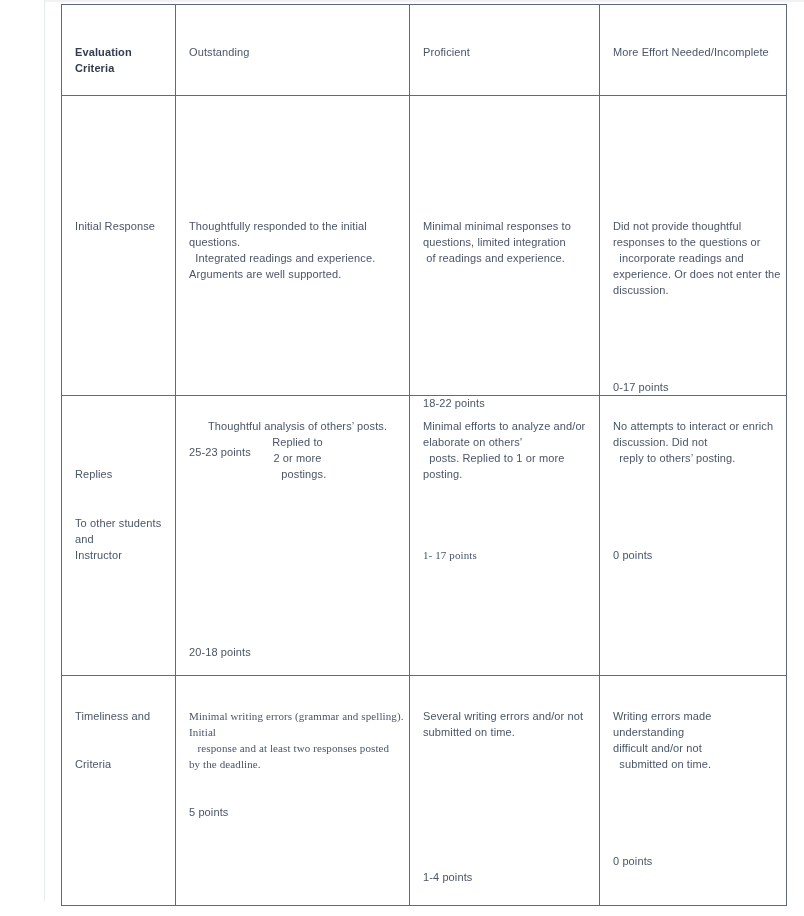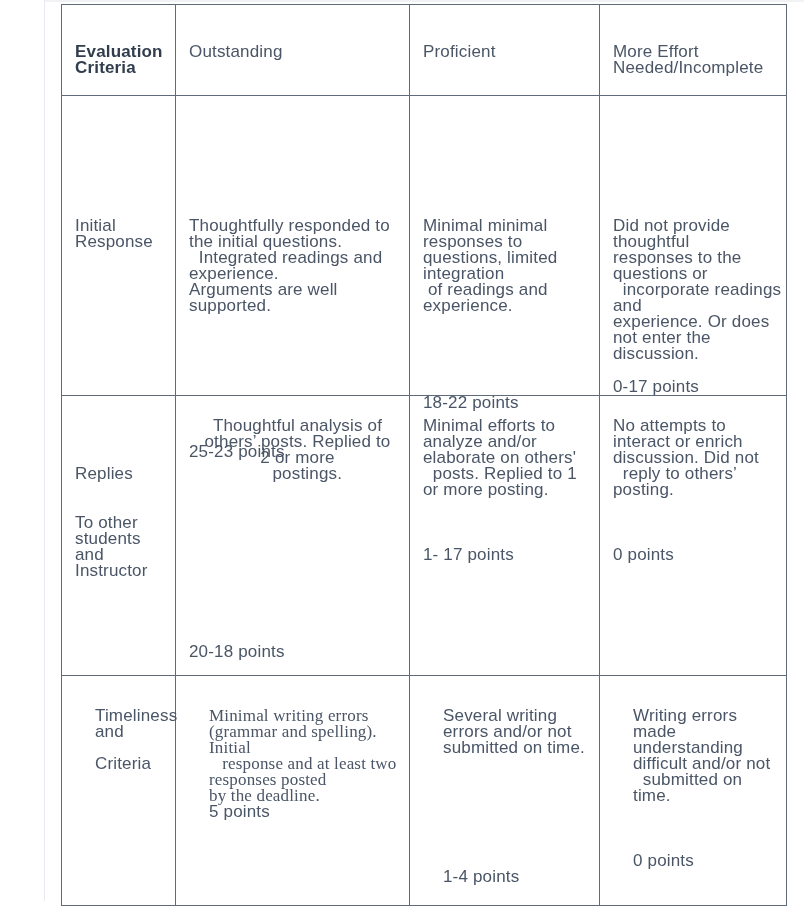--- a/index.html
+++ b/index.html
@@ -58,21 +58,21 @@
   .col-prof      { width: 190px; }
   .col-more      { width: 187px; }
 
   .cell {
     position: relative;
     box-sizing: border-box;
     padding: 0 7px;
   }
   .txt {
     position: absolute;
-    font-size: 17px;
+    font-size: 11px;
     line-height: 16px;
     color: #4a5566;
     white-space: pre-wrap;
     letter-spacing: 0.01em;
     padding-left: 6px;
   }
   .hdr-txt {
     font-weight: bold;
     color: #313d4d;
   }
@@ -90,26 +90,26 @@
   .r1-more  { left: 7px; top: 122px; right: 3px; }
   .r1-more-p{ left: 7px; top: 283px; }
 
   
   .r2-cell { height: 279px; }
   .r2-crit-a { left: 7px; top: 70px; }
   .r2-crit-b { left: 7px; top: 119px; right: 2px; }
   .r2-out    { left: 7px; top: 22px; right: 3px; text-align: center; }
   .r2-out-p  { left: 7px; top: 248px; }
   .r2-prof   { left: 7px; top: 22px; right: 3px; }
-  .r2-prof-p { left: 7px; top: 151px; }
+  .r2-prof-p { left: 7px; top: 151px; font-family: Liberation Serif, serif; }
   .r2-more   { left: 7px; top: 22px; right: 3px; }
   .r2-more-p { left: 7px; top: 151px; }
 
   
-  .r3-cell { height: 229px; margin-left: 20px; }
+  .r3-cell { height: 229px; }
   .r3-crit-a { left: 7px; top: 32px; }
   .r3-crit-b { left: 7px; top: 80px; }
   .r3-out    { left: 7px; top: 32px; right: 3px; font-family: Liberation Serif, serif; }
   .r3-out-p  { left: 7px; top: 128px; }
   .r3-prof   { left: 7px; top: 32px; right: 3px; }
   .r3-prof-p { left: 7px; top: 193px; }
   .r3-more   { left: 7px; top: 32px; right: 3px; }
   .r3-more-p { left: 7px; top: 177px; }
 </style>
 </head>

